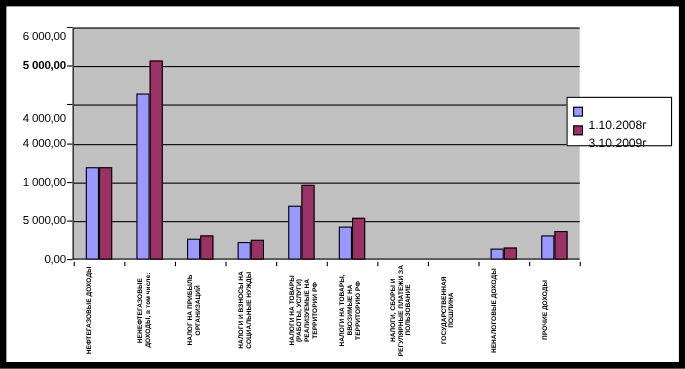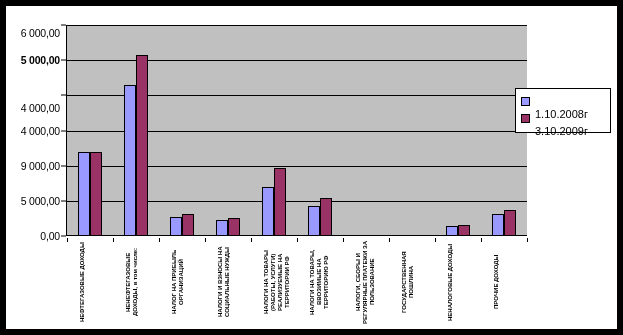--- a/index.html
+++ b/index.html
@@ -51,21 +51,21 @@
 <body>
 
 <div id="frame">
   <div id="chart-canvas">
 
     <div id="y-axis">
         <div class="ytick" style="top: 230px;">0,00</div>
         <div class="ymark" style="top: 230px;"></div>
         <div class="ytick" style="top: 194.833px;">5 000,00</div>
         <div class="ymark" style="top: 194.833px;"></div>
-        <div class="ytick" style="top: 159.667px;">9 000,00</div>
+        <div class="ytick" style="top: 159.667px;">1 000,00</div>
         <div class="ymark" style="top: 159.667px;"></div>
         <div class="ytick" style="top: 124.5px;">4 000,00</div>
         <div class="ymark" style="top: 124.5px;"></div>
         <div class="ytick" style="top: 82px; margin-top: 20px;">4 000,00</div>
         <div class="ymark" style="top: 89.3333px;"></div>
         <div class="ytick" style="top: 54.1667px; font-weight: bold;">5 000,00</div>
         <div class="ymark" style="top: 54.1667px;"></div>
         <div class="ytick" style="top: 27px;">6 000,00</div>
         <div class="ymark" style="top: 19px;"></div>
       </div>

